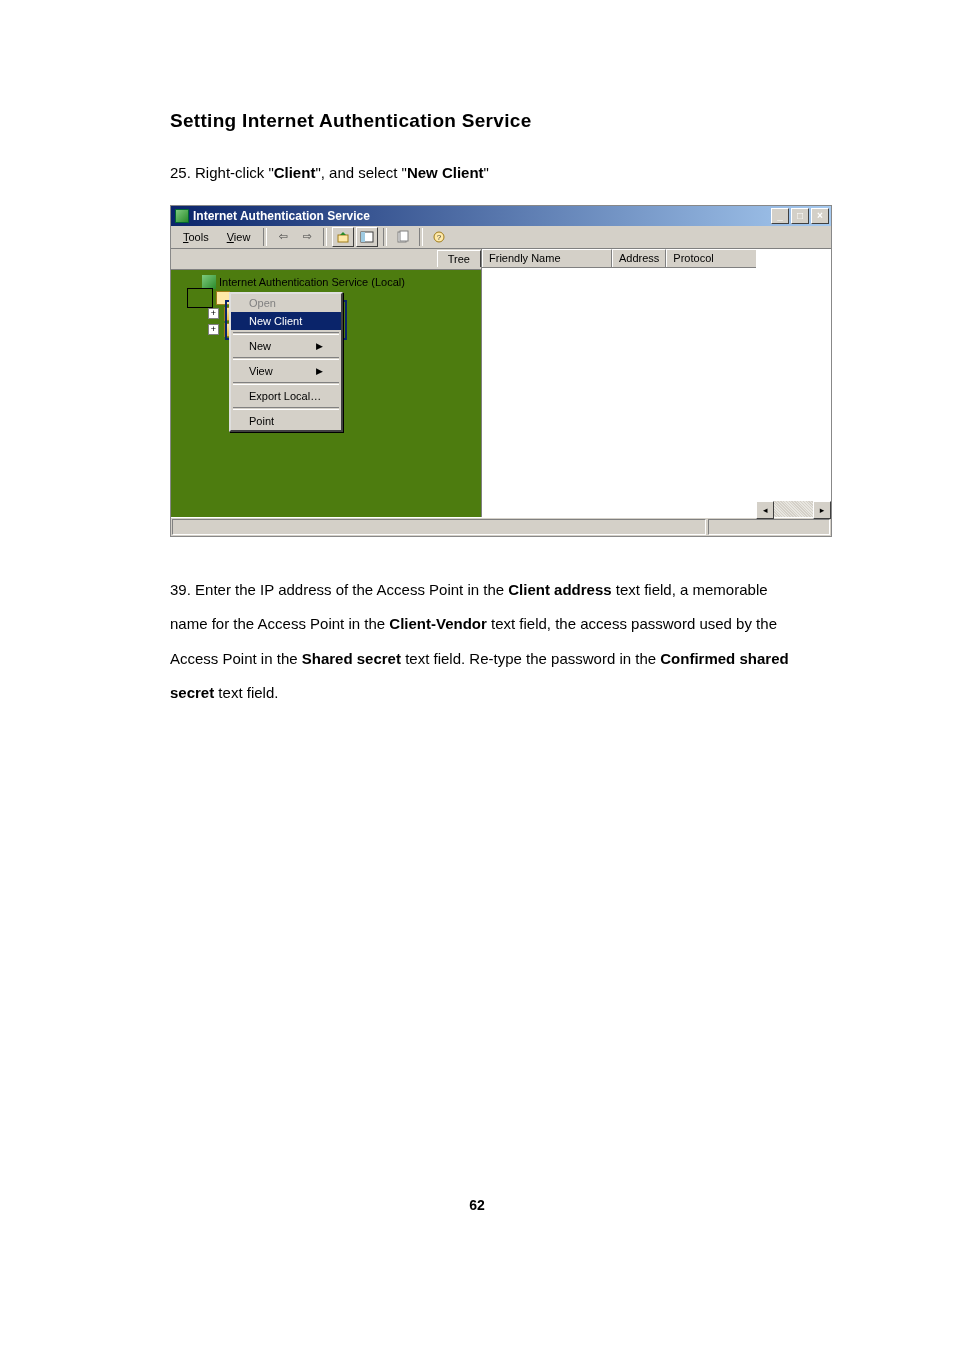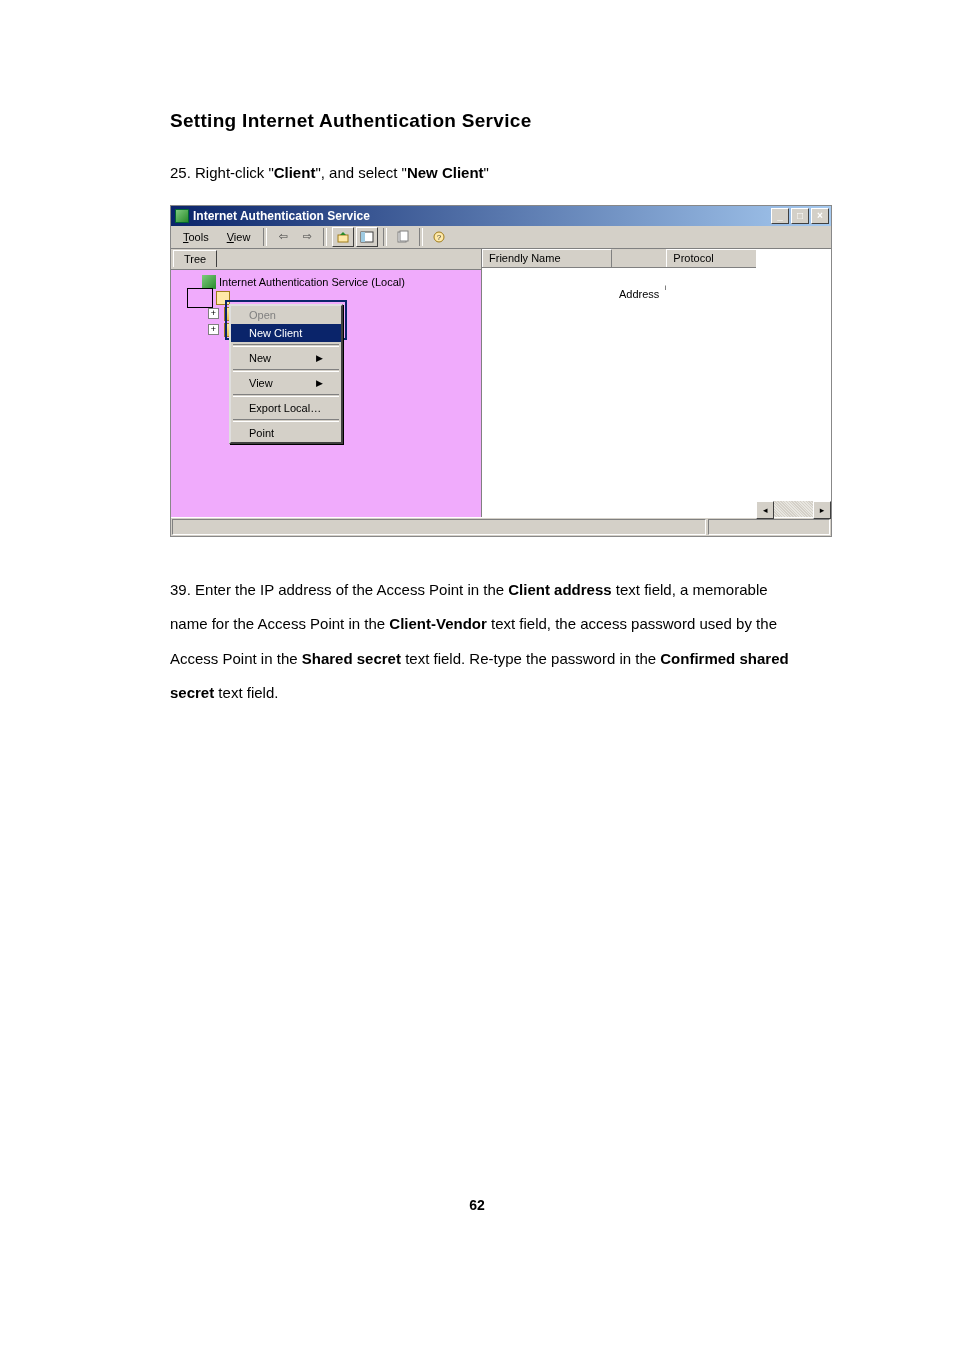--- a/index.html
+++ b/index.html
@@ -15,43 +15,43 @@
   .title-text{flex:1;font-size:12px;}
   .win-btns{display:flex;gap:2px;}
   .win-btn{width:16px;height:14px;background:#d4d0c8;border:1px solid #fff;border-right-color:#404040;border-bottom-color:#404040;display:flex;align-items:center;justify-content:center;font-size:10px;line-height:1;}
   .menubar{height:22px;display:flex;align-items:center;background:#d4d0c8;border-bottom:1px solid #808080;padding-left:4px;gap:2px;}
   .menu-item{padding:2px 8px;}
   .menu-item:first-letter{text-decoration:underline;}
   .divider-v{width:2px;height:18px;border-left:1px solid #808080;border-right:1px solid #fff;margin:0 3px;}
   .tool-btn{width:22px;height:20px;border:1px solid #d4d0c8;display:flex;align-items:center;justify-content:center;box-sizing:border-box;color:#404040;}
   .tool-btn.raised{border-color:#fff #404040 #404040 #fff;}
   .body-area{flex:1;display:flex;background:#fff;}
-  .left-pane{width:310px;background:#f0abfc;border-right:1px solid #808080;display:flex;flex-direction:column;}
+  .left-pane{width:310px;background:#4d7c0f;border-right:1px solid #808080;display:flex;flex-direction:column;text-align:right;}
   .tree-tab{height:20px;background:#d4d0c8;border-bottom:1px solid #808080;padding-left:2px;}
   .tab{display:inline-block;padding:2px 10px;background:#d4d0c8;border:1px solid #fff;border-right-color:#404040;border-bottom:none;position:relative;top:1px;}
   .tree{flex:1;padding:4px 0 0 4px;position:relative;}
   .tree-row{display:flex;align-items:center;height:16px;gap:3px;margin-left:27px;}
   .tree-icon{width:14px;height:14px;}
   .t-green{background:linear-gradient(135deg,#7ecb7e,#2a8a2a);}
   .t-folder{background:linear-gradient(#ffe9a8,#e6c24a);border:1px solid #a07c1a;box-sizing:border-box;}
   .t-folder-sel{background:#ffe9a8;border:1px solid #a07c1a;box-sizing:border-box;}
   .selected-box{position:absolute;top:18px;left:16px;width:24px;height:18px;border:1px solid #000;}
   .expander{width:9px;height:9px;border:1px solid #808080;display:flex;align-items:center;justify-content:center;font-size:9px;line-height:1;background:#fff;margin-right:2px;}
-  .ctx-menu{position:absolute;top:34px;left:58px;width:110px;background:#d4d0c8;border:2px solid;border-color:#dfdfdf #404040 #404040 #dfdfdf;box-shadow:1px 1px 0 #000;}
+  .ctx-menu{position:absolute;top:22px;left:58px;width:110px;background:#d4d0c8;border:2px solid;border-color:#dfdfdf #404040 #404040 #dfdfdf;box-shadow:1px 1px 0 #000;}
   .ctx-item{padding:3px 18px 3px 18px;display:flex;justify-content:space-between;align-items:center;}
   .ctx-item.disabled{color:#808080;}
   .ctx-item.highlight{background:#0a246a;color:#fff;}
   .ctx-sep{height:1px;border-top:1px solid #808080;border-bottom:1px solid #fff;margin:2px 2px;}
   .ctx-outline{position:absolute;top:30px;left:54px;width:118px;height:36px;border:2px solid #0a246a;pointer-events:none;}
   .arrow-r{font-size:9px;}
   .right-pane{flex:1;display:flex;flex-direction:row;}
   .list-header{height:18px;display:flex;background:#d4d0c8;border-bottom:1px solid #808080;}
   .col{border-right:1px solid #808080;border-top:1px solid #fff;border-left:1px solid #fff;padding:2px 6px;box-sizing:border-box;}
   .col1{width:130px;}
-  .col2{flex:1;margin-top:36px;}
+  .col2{flex:1;}
   .col3{width:90px;border-right:none;}
   .list-body{flex:1;background:#fff;position:relative;}
   .hscroll{position:absolute;left:0;right:0;bottom:0;height:16px;background:repeating-linear-gradient(45deg,#d4d0c8,#d4d0c8 1px,#e8e6e0 1px,#e8e6e0 2px);display:flex;}
   .scroll-btn{width:16px;height:16px;background:#d4d0c8;border:1px solid;border-color:#fff #404040 #404040 #fff;display:flex;align-items:center;justify-content:center;font-size:9px;}
   .statusbar{height:18px;background:#d4d0c8;border-top:1px solid #fff;display:flex;}
   .status-cell{flex:1;border:1px solid;border-color:#808080 #fff #fff #808080;margin:1px;}
   .status-cell.small{flex:0 0 120px;}
 </style>
 </head>
 <body>

